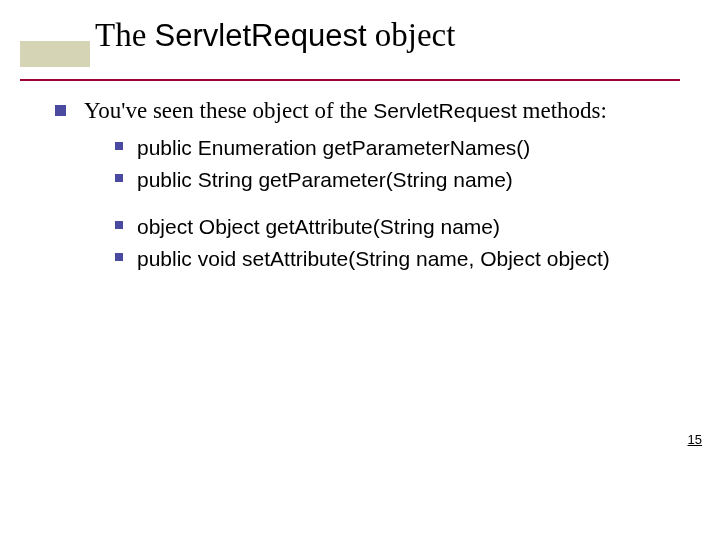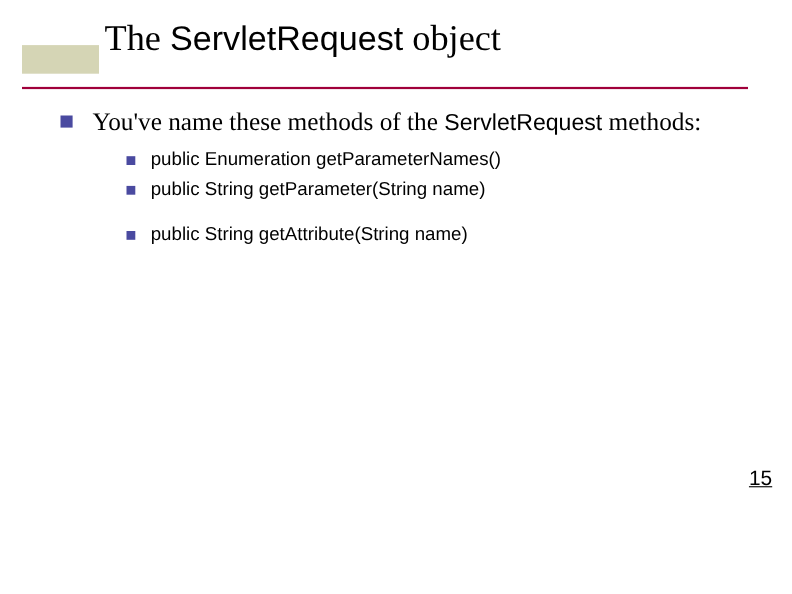--- a/index.html
+++ b/index.html
@@ -95,66 +95,70 @@
     flex: 0 0 auto;
     width: 8px;
     height: 8px;
     background: #4a4aa0;
     margin-top: 8px;
     margin-right: 14px;
   }
   .l2 .content {
     flex: 1 1 auto;
     font-family: Verdana, Arial, sans-serif;
-    font-size: 17px;
+    font-size: 21px;
     line-height: 1.35;
   }
   .l2 .content .em {
   }
 
   .page-num {
     position: absolute;
     right: 18px;
     bottom: 12px;
     font-family: Arial, sans-serif;
-    font-size: 19px;
+    font-size: 13px;
     color: #000;
     text-decoration: underline;
   }
 </style>
 </head>
 <body>
 
 <div class="slide">
 
   <div class="title-wrap">
     <div class="title-bar"></div>
     <div class="title-text">
       <span>The </span><span class="mono">ServletRequest</span><span> object</span>
     </div>
     <div class="underline"></div>
   </div>
 
   <div class="body" id="body">
       <div class="l1">
         <div class="bullet"></div>
-        <div class="content"><span><span>You've name these methods of the </span><span class="mono">ServletRequest</span><span> methods:</span></span></div>
+        <div class="content"><span><span>You've seen these object of the </span><span class="mono">ServletRequest</span><span> methods:</span></span></div>
       </div>
       <div class="sub">
         <div class="l2">
           <div class="bullet"></div>
           <div class="content"><span><span class="mono">public Enumeration getParameterNames()</span></span></div>
         </div>
         <div class="l2">
           <div class="bullet"></div>
           <div class="content"><span><span class="mono">public String getParameter(String </span><span class="mono em">name</span><span class="mono">)</span></span></div>
         </div>
       </div>
       <div class="sub">
         <div class="l2">
           <div class="bullet"></div>
-          <div class="content"><span><span class="mono">public String getAttribute(String </span><span class="mono em">name</span><span class="mono">)</span></span></div>
+          <div class="content"><span><span class="mono">object Object getAttribute(String </span><span class="mono em">name</span><span class="mono">)</span></span></div>
+        </div>
+        <div class="l2">
+          <div class="bullet"></div>
+          <div class="content"><span><span class="mono">public void setAttribute(String </span><span class="mono em">name</span><span class="mono">, Object </span><span class="mono em">object</span><span class="mono">)</span></span></div>
         </div>
       </div>
     </div>
 
   <div class="page-num">15</div>
 </div>
 
 </body></html>

